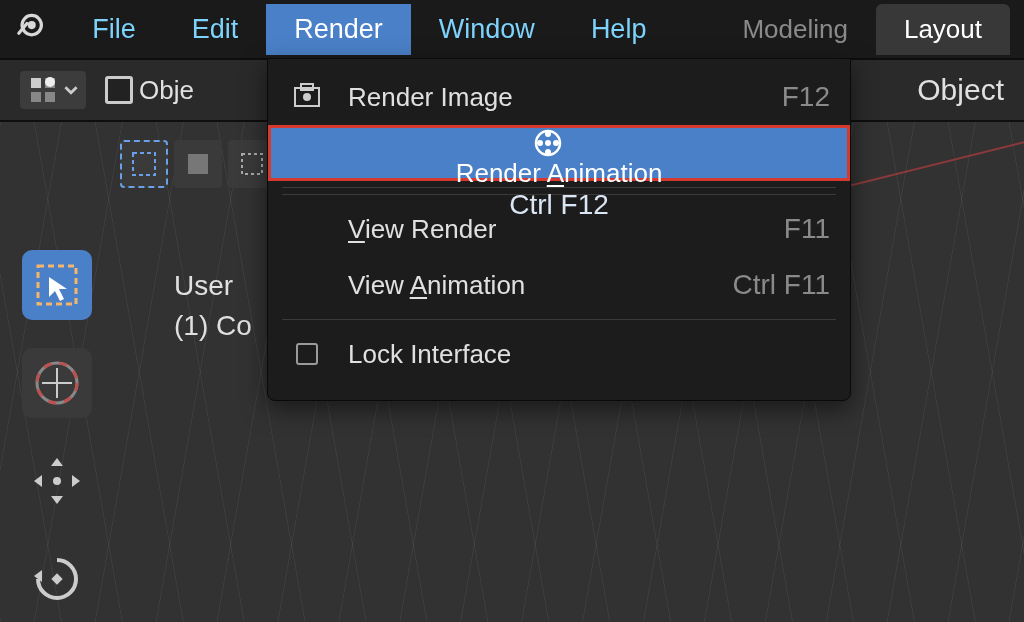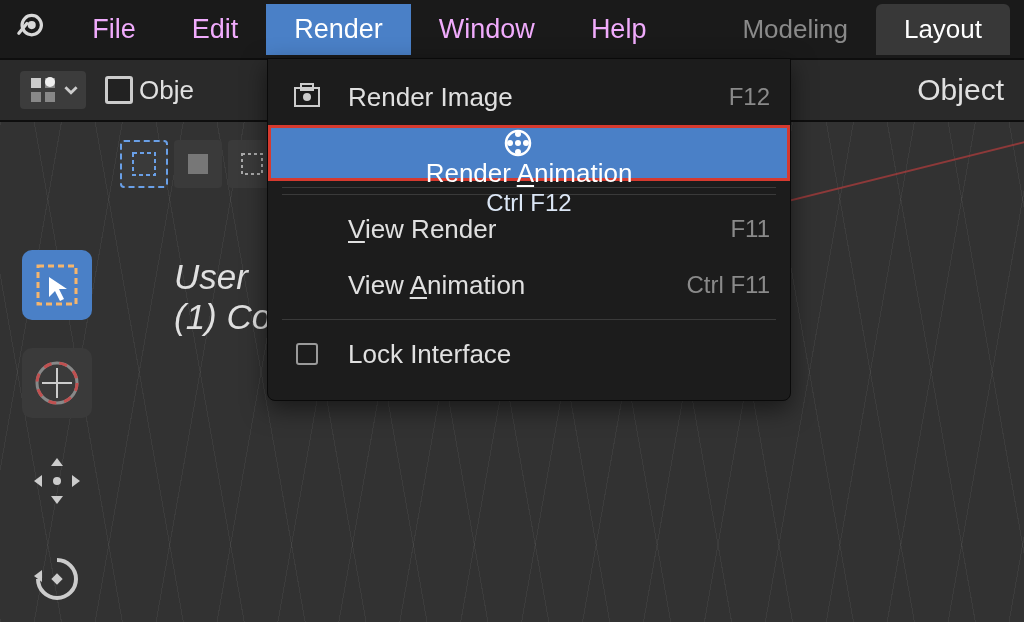--- a/index.html
+++ b/index.html
@@ -1,21 +1,21 @@
 <!DOCTYPE html>
 <html><head>
 <meta charset="utf-8">
 <style>
   * { margin: 0; padding: 0; box-sizing: border-box; font-family: -apple-system, "Segoe UI", sans-serif; }
   body { background: #2b2b2b; width: 1024px; height: 622px; overflow: hidden; color: #d5d5d5; position: relative; }
 
   
   .menubar { height: 58px; background: #1a1a1a; display: flex; align-items: center; padding: 0 14px; gap: 0; position: relative; z-index: 10; }
   .menubar .logo { width: 40px; height: 40px; margin-right: 18px; }
-  .menubar .menu-item { font-size: 27px; color: #f0abfc; padding: 10px 28px; cursor: pointer; }
+  .menubar .menu-item { font-size: 27px; color: #7dd3fc; padding: 10px 28px; cursor: pointer; }
   .menubar .menu-item.active { background: #4a80c7; color: #fff; }
   .menubar .menu-item.workspace { font-size: 26px; }
   .menubar .menu-item.active-tab { background: #383838; border-radius: 6px 6px 0 0; color: #fff; }
   .menubar .menu-item.dim { color: #8a8a8a; }
   .menubar .spacer { flex: 0 0 40px; }
 
   
   .header2 { height: 64px; background: #2a2a2a; display: flex; align-items: center; padding: 0 20px; gap: 19px; border-top: 2px solid #0e0e0e; border-bottom: 2px solid #0e0e0e; }
   .header2 .mode-dd { display:flex; align-items:center; gap:6px; background:#3c3c3c; padding:4px 8px; border-radius:4px; }
   .header2 .obj-interact { display:flex; align-items:center; gap:6px; }
@@ -28,37 +28,37 @@
   .selrow .sel { width:48px; height:48px; margin-right:6px; background:#3a3a3a; border-radius:4px; display:flex; align-items:center; justify-content:center; }
   .selrow .sel.active { border:2px dashed #6aa0e8; }
   .sel svg { width:28px; height:28px; }
 
   
   .toolcol { position:absolute; left:22px; top:250px; display:flex; flex-direction:column; gap:28px; z-index:1; }
   .toolbtn { width:70px; height:70px; border-radius:10px; display:flex; align-items:center; justify-content:center; background:#3a3a3a; }
   .toolbtn.active { background:#4a80c7; }
 
   
-  .vp-labels { position:absolute; left:174px; top:257px; z-index:1; font-size:35px; color:#e0e0e0; line-height:40px;font-style:italic; }
+  .vp-labels { position:absolute; left:174px; top:266px; z-index:1; font-size:28px; color:#e0e0e0; line-height:40px; }
 
   
   .floor { position:absolute; left:0; top:122px; right:0; bottom:0; background:#323232;
     background-image:
       repeating-linear-gradient(100deg, rgba(255,255,255,0.05) 0 1px, transparent 1px 60px),
       repeating-linear-gradient(80deg, rgba(255,255,255,0.05) 0 1px, transparent 1px 60px);
     z-index:0;
   }
   .floor .axis-red { position:absolute; left:720px; top:95px; width:320px; height:2px; background:rgba(180,60,60,0.7); transform:rotate(-14deg); transform-origin:left; }
 
   
-  .dropdown { position:absolute; left:267px; top:58px; width:524px; background:#1c1c1c; border:1px solid #0a0a0a; border-radius:0 0 8px 8px; z-index:20; padding:10px 0 18px 0; box-shadow:0 8px 24px rgba(0,0,0,.5); }
+  .dropdown { position:absolute; left:267px; top:58px; width:584px; background:#1c1c1c; border:1px solid #0a0a0a; border-radius:0 0 8px 8px; z-index:20; padding:10px 0 18px 0; box-shadow:0 8px 24px rgba(0,0,0,.5); }
   .dropdown .dd-item { display:flex; align-items:center; height:56px; padding:0 20px; font-size:26px; color:#e0e0e0; cursor:pointer; }
   .dropdown .dd-item .icon { width:38px; display:flex; justify-content:center; margin-right:22px; }
   .dropdown .dd-item .label { flex:1; }
-  .dropdown .dd-item .shortcut { color:#8a8a8a; font-size:24px; }
+  .dropdown .dd-item .shortcut { color:#8a8a8a; font-size:28px; }
   .dropdown .dd-item.highlight { background:#4a80c7; color:#fff; border:3px solid #d63a2f;flex-direction:column; }
   .dropdown .dd-item.highlight .shortcut { color:#dbe6f5;text-align:center; }
   .dropdown .sep { height:1px; background:#3a3a3a; margin:6px 14px; }
   .dd-item .ul { text-decoration:underline; text-underline-offset:3px; }
   .checkbox { width:22px; height:22px; border:2px solid #9a9a9a; border-radius:3px; }
 
   svg { display:block; }
 </style>
 </head>
 <body>

